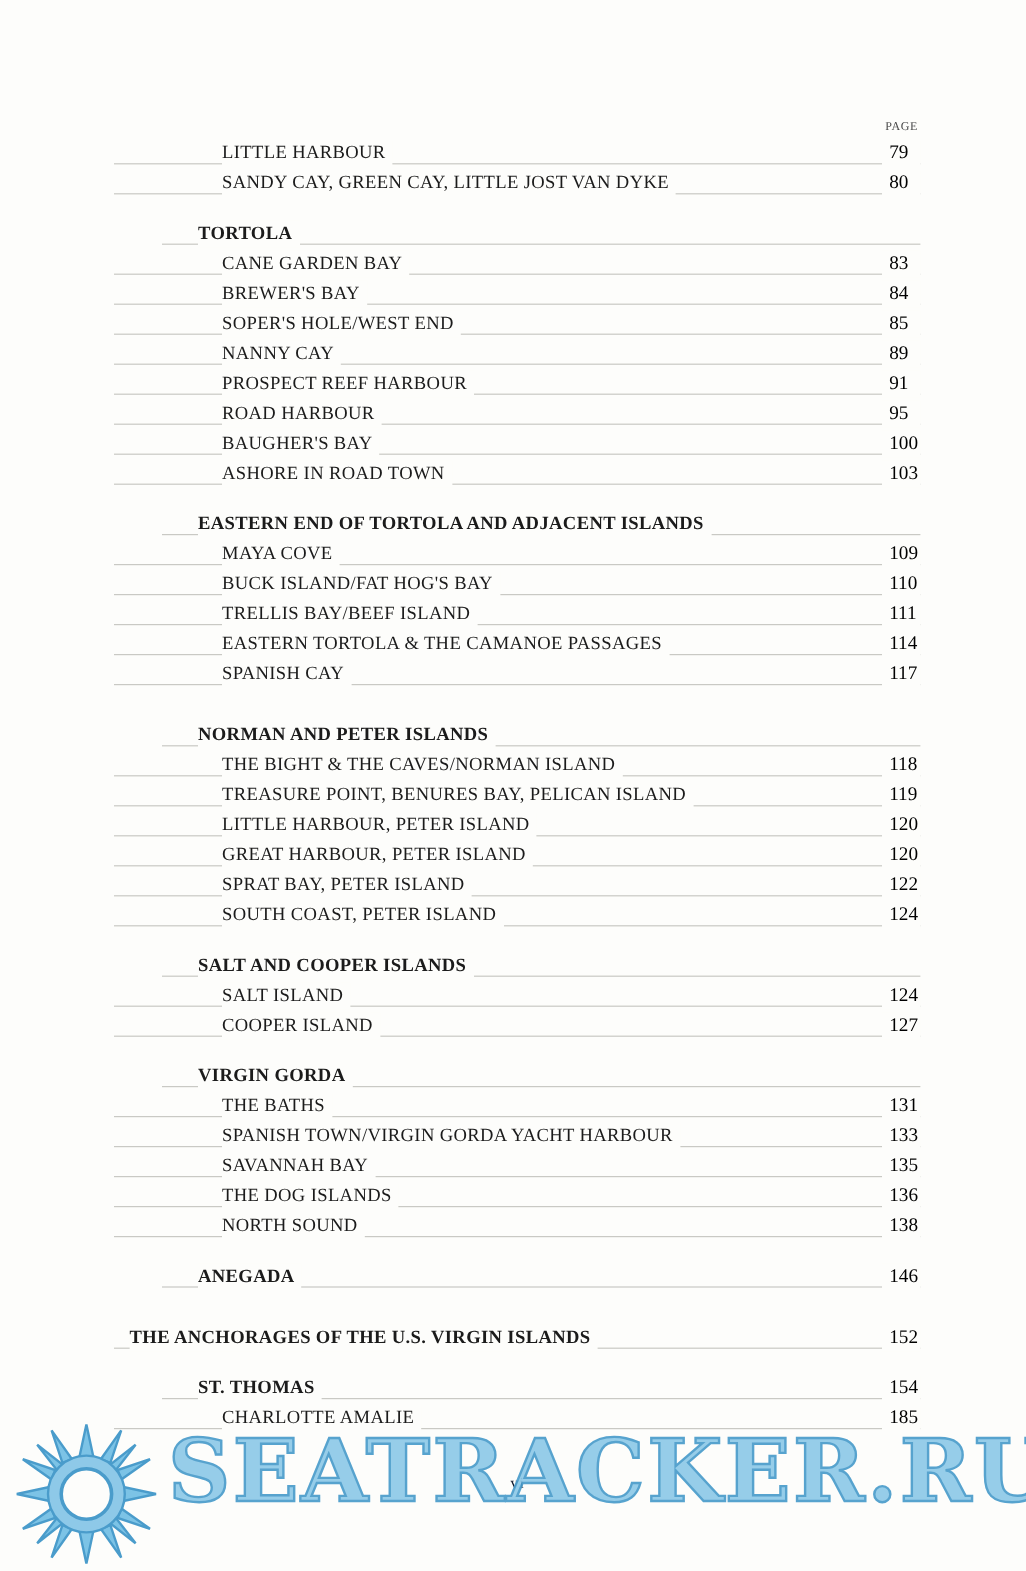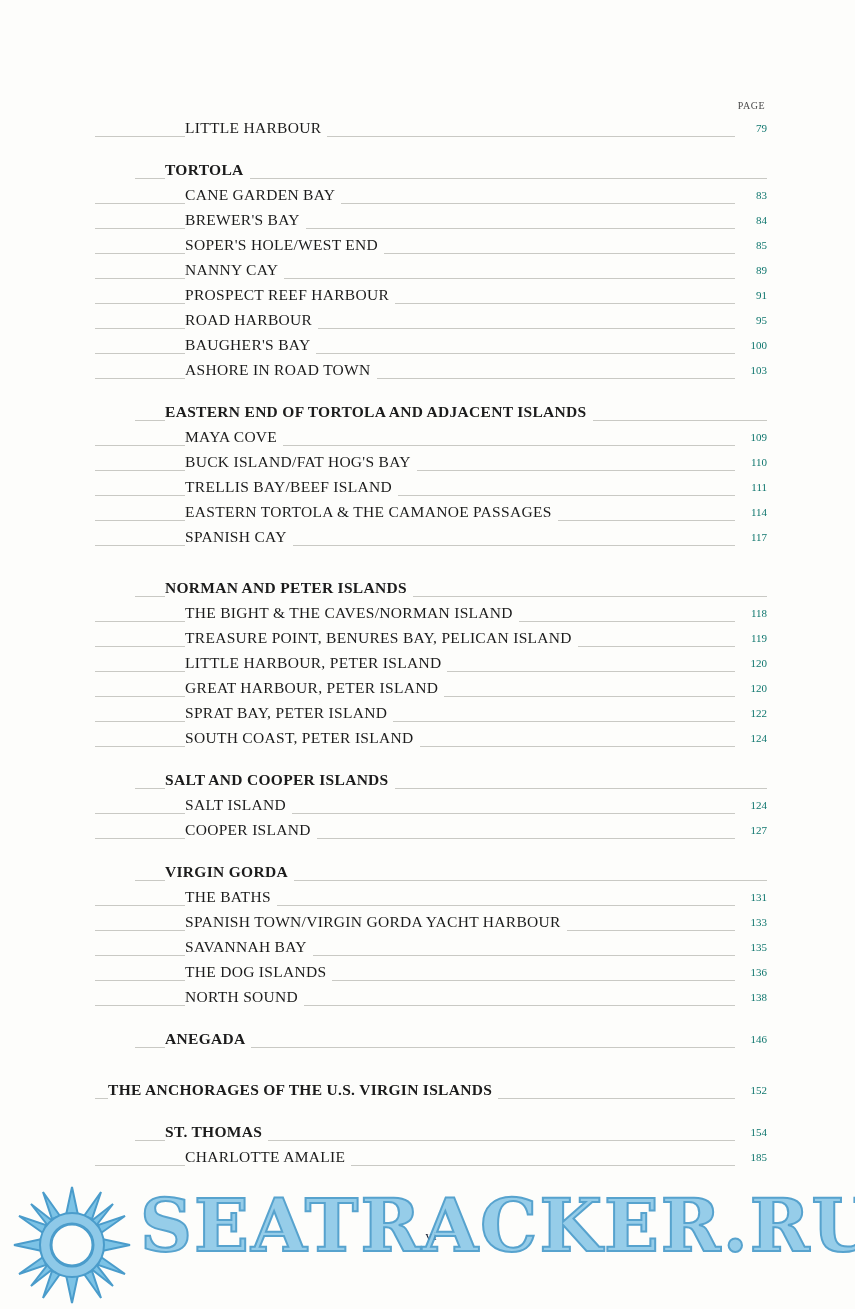--- a/index.html
+++ b/index.html
@@ -66,25 +66,24 @@
     letter-spacing: 0.3px;
     line-height: 22px;
   }
 
   .row .pg {
     position: relative;
     z-index: 2;
     margin-left: auto;
     background: #fdfdfb;
     padding-left: 6px;
-    font-size: 11px;
+    font-size: 16px;
     line-height: 22px;
-    color: #0f766e;
+    color: #000000;
     min-width: 26px;
-    text-align: right;
   }
 
   
   .lvl-sub .label { margin-left: 90px; margin-top: 24px; }
   .lvl-head .label { margin-left: 70px; font-weight: bold; }
   .lvl-top .label { margin-left: 13px; font-weight: bold; }
 
   .lvl-sub .rule { left: 0px; }
   .lvl-head .rule { left: 40px; }
   .lvl-top .rule { left: 0px; }
@@ -137,20 +136,25 @@
 
 <div class="page">
 
   <div class="toc">
     <div class="page-header">PAGE</div>
     <div id="toc-rows">
         <div class="row lvl-sub">
           <div class="rule"></div>
           <span class="label">LITTLE HARBOUR</span>
           <span class="pg">79</span>
+        </div>
+        <div class="row lvl-sub">
+          <div class="rule"></div>
+          <span class="label">SANDY CAY, GREEN CAY, LITTLE JOST VAN DYKE</span>
+          <span class="pg">80</span>
         </div>
         <div class="gap-md"></div>
         <div class="row lvl-head">
           <div class="rule"></div>
           <span class="label">TORTOLA</span>
           <span class="pg"></span>
         </div>
         <div class="row lvl-sub">
           <div class="rule"></div>
           <span class="label">CANE GARDEN BAY</span>

